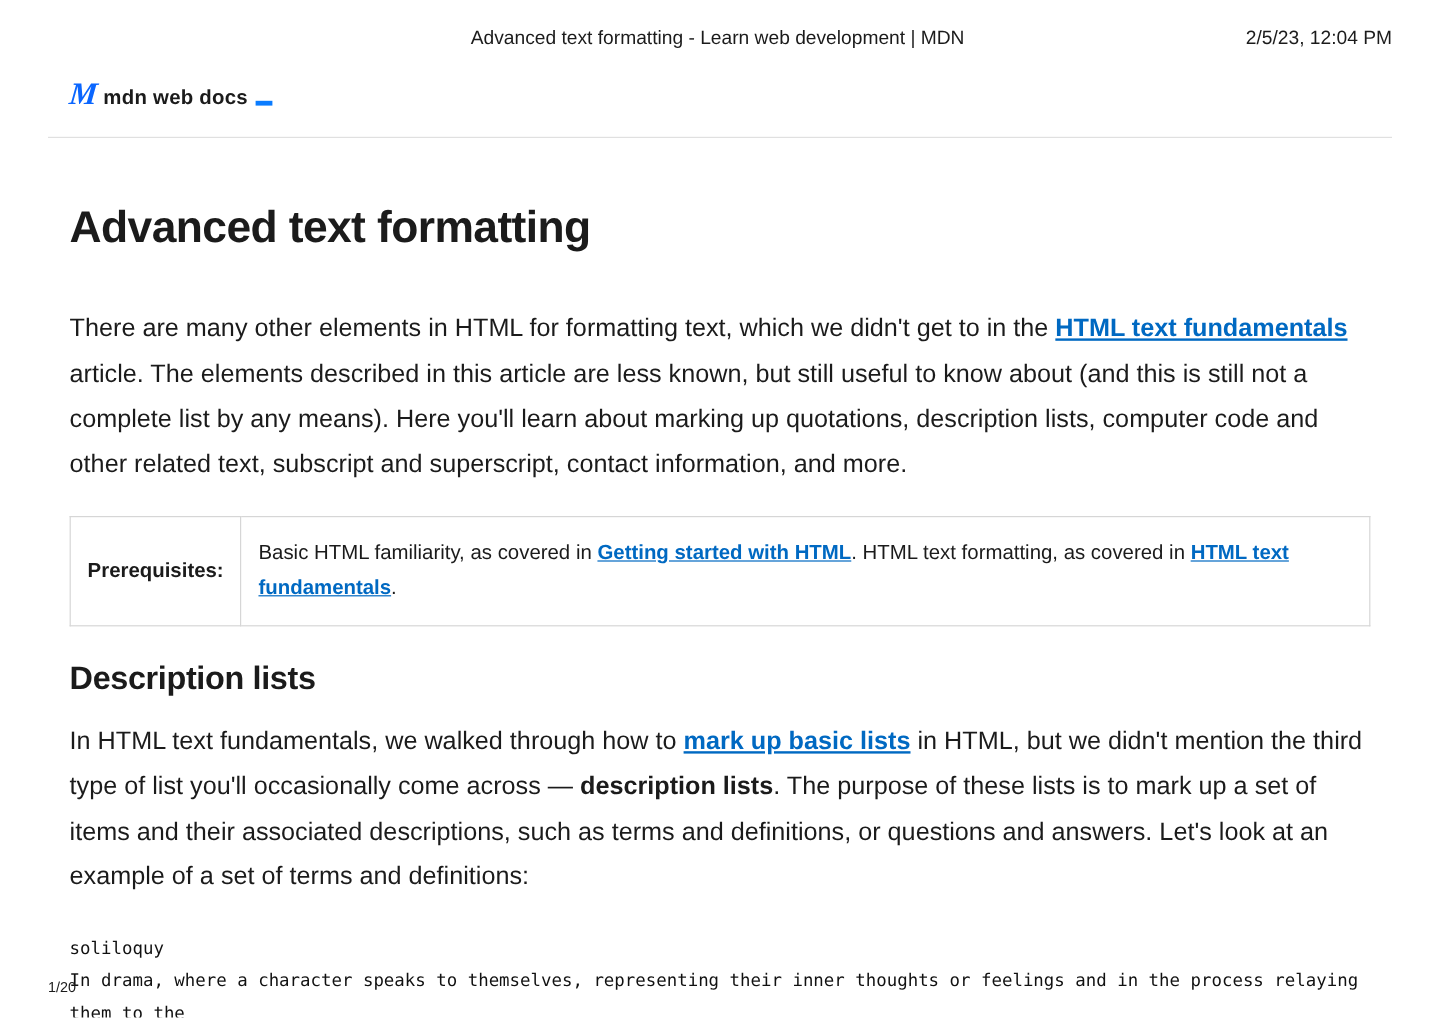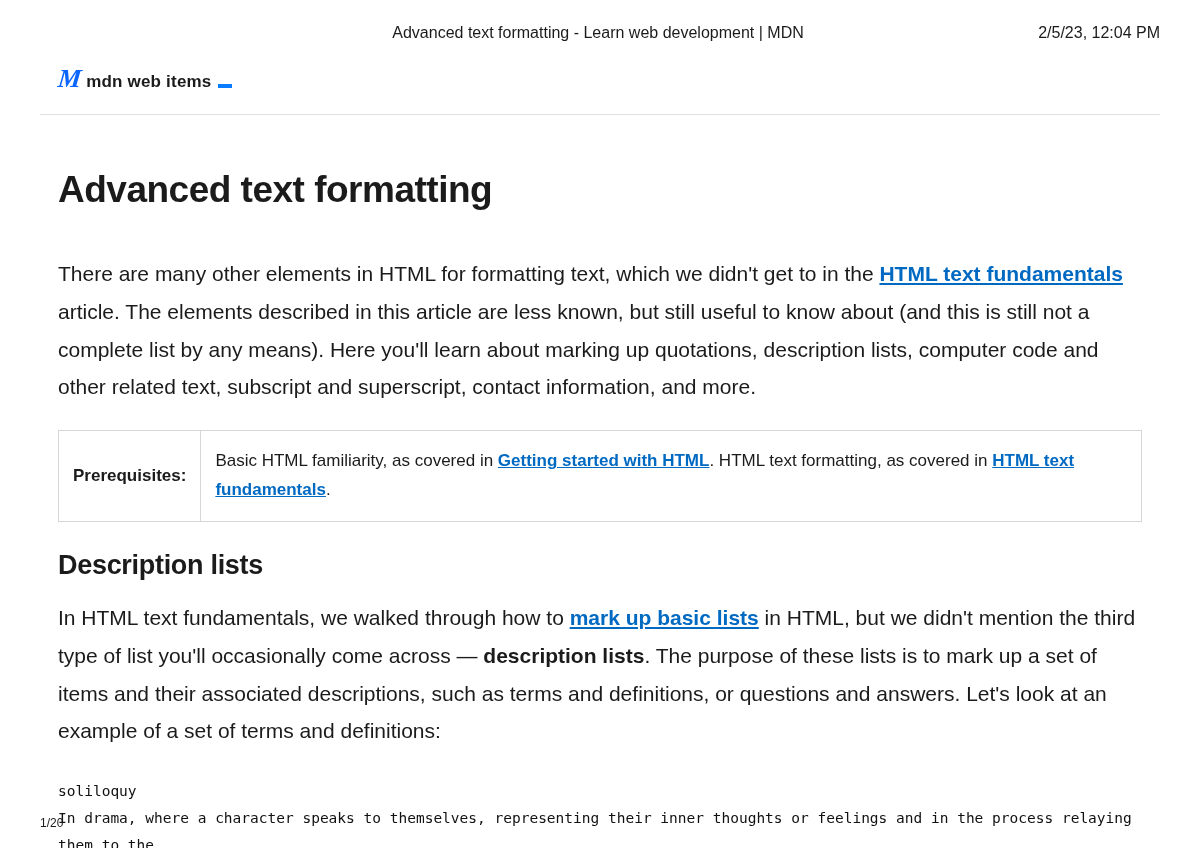--- a/index.html
+++ b/index.html
@@ -128,21 +128,21 @@
 <body>
 
 <div class="print-header">
   <span>2/5/23, 12:04 PM</span>
   <span class="center">Advanced text formatting - Learn web development | MDN</span>
 </div>
 
 <div class="page">
   <div class="logo-row">
     <span class="logo-m">M</span>
-    <span class="logo-text">mdn web items</span>
+    <span class="logo-text">mdn web docs</span>
     <span class="logo-cursor"></span>
   </div>
 
   <div class="content">
     <h1>Advanced text formatting</h1>
 
     <p class="body">
       <span>There are many other elements in HTML for formatting text, which we didn't get to in the </span><a class="link">HTML text fundamentals</a><span> article. The elements described in this article are less known, but still useful to know about (and this is still not a complete list by any means). Here you'll learn about marking up quotations, description lists, computer code and other related text, subscript and superscript, contact information, and more.</span>
     </p>
 

